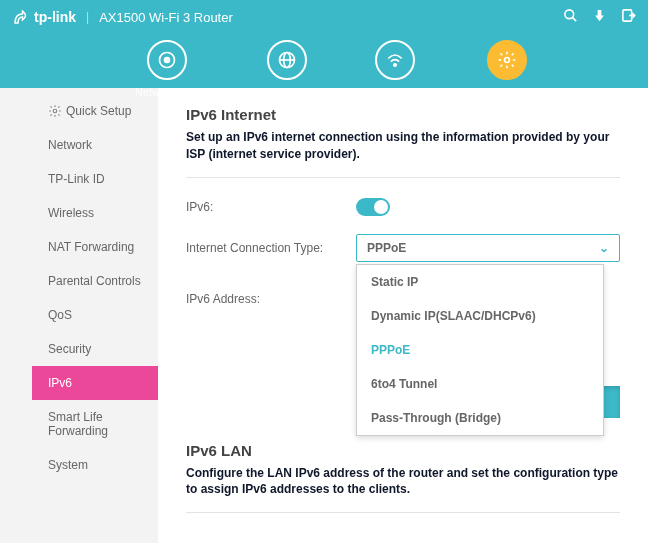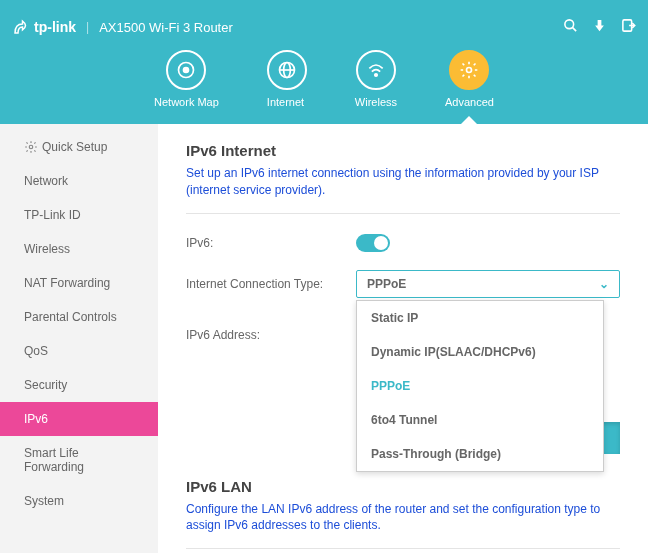--- a/index.html
+++ b/index.html
@@ -1,36 +1,36 @@
 <!DOCTYPE html>
 <html><head>
 <meta charset="utf-8">
 <style>
   * { box-sizing: border-box; margin: 0; padding: 0; }
   body { font-family: Arial, Helvetica, sans-serif; font-size: 12px; color: #555; background: #fff; width: 648px; }
-  .header { background: #3bb9c8; color: #fff; height: 124px; padding-top: 14px; }
+  .header { background: #3bb9c8; color: #fff; height: 88px; padding-top: 4px; }
   .header-top { display: flex; align-items: center; padding: 4px 12px; }
   .logo { font-size: 14px; font-weight: bold; display: flex; align-items: center; gap: 4px; }
   .logo svg { vertical-align: middle; }
   .divider { margin: 0 10px; color: rgba(255,255,255,0.6); }
   .product { font-size: 13px; }
   .header-icons { margin-left: auto; display: flex; gap: 14px; }
   .header-icons span { cursor: pointer; font-size: 13px; font-weight: bold; }
   .tabs { display: flex; justify-content: center; gap: 48px; margin-top: 10px; }
-  .tab { text-align: left; cursor: pointer; position: relative; font-size: 11px; }
+  .tab { text-align: left; cursor: pointer; position: relative; font-size: 11px; margin-left: 19px; }
   .tab-icon { width: 40px; height: 40px; border: 2px solid #fff; border-radius: 50%; margin: 0 auto 6px; display: flex; align-items: center; justify-content: center; }
   .tab-active .tab-icon { background: #fbbc34; border-color: #fbbc34; }
   .tab-active::after { content: ""; position: absolute; bottom: -18px; left: 50%; transform: translateX(-50%); border: 10px solid transparent; border-bottom-color: #fff; }
   .body { display: flex; min-height: 418px; }
   .sidebar { width: 158px; background: #f3f3f3; padding-top: 6px; }
-  .side-item { padding: 10px 24px; cursor: pointer; font-size: 12px; color: #666; display: flex; align-items: center; gap: 4px; border-bottom: 0; }
+  .side-item { padding: 10px 16px; cursor: pointer; font-size: 12px; color: #666; display: flex; align-items: center; gap: 4px; border-bottom: 0; margin-left: 32px; }
   .side-active { background: #ec4899; color: #fff; }
   .content { flex: 1; padding: 18px 28px 10px 28px; position: relative; }
   .section-title { font-size: 15px; font-weight: bold; color: #444; margin-bottom: 6px; }
-  .section-desc { color: #1d4ed8; font-size: 12px; line-height: 1.4; padding-bottom: 14px; border-bottom: 1px solid #e4e4e4; margin-bottom: 20px; }
+  .section-desc { color: #0f172a; font-size: 12px; line-height: 1.4; padding-bottom: 14px; border-bottom: 1px solid #e4e4e4; margin-bottom: 20px; font-weight: bold; }
   .form-row { display: flex; align-items: center; margin-bottom: 18px; }
   .form-label { width: 170px; text-align: left; padding-right: 10px; color: #666; font-size: 12px; }
   .toggle { width: 34px; height: 18px; background: #3bb9c8; border-radius: 10px; position: relative; cursor: pointer; }
   .toggle::after { content:""; width:14px; height:14px; background:#fff; border-radius:50%; position:absolute; right:2px; top:2px; }
   .select-wrap { position: relative; flex: 1; font-weight: bold; }
   .select { border: 1px solid #3bb9c8; padding: 6px 10px; border-radius: 2px; color: #666; cursor: pointer; display:flex; justify-content:space-between; align-items:center; font-size:12px;}
   .chev { color:#3bb9c8;}
   .dropdown { position: absolute; top: 30px; left: 0; right: 16px; background: #fff; border: 1px solid #ccc; box-shadow: 0 2px 6px rgba(0,0,0,0.15); z-index: 5; }
   .dropdown div { padding: 10px 14px; cursor: pointer; font-size: 12px; color: #666; }
   .dd-sel { color: #3bb9c8 !important; }

